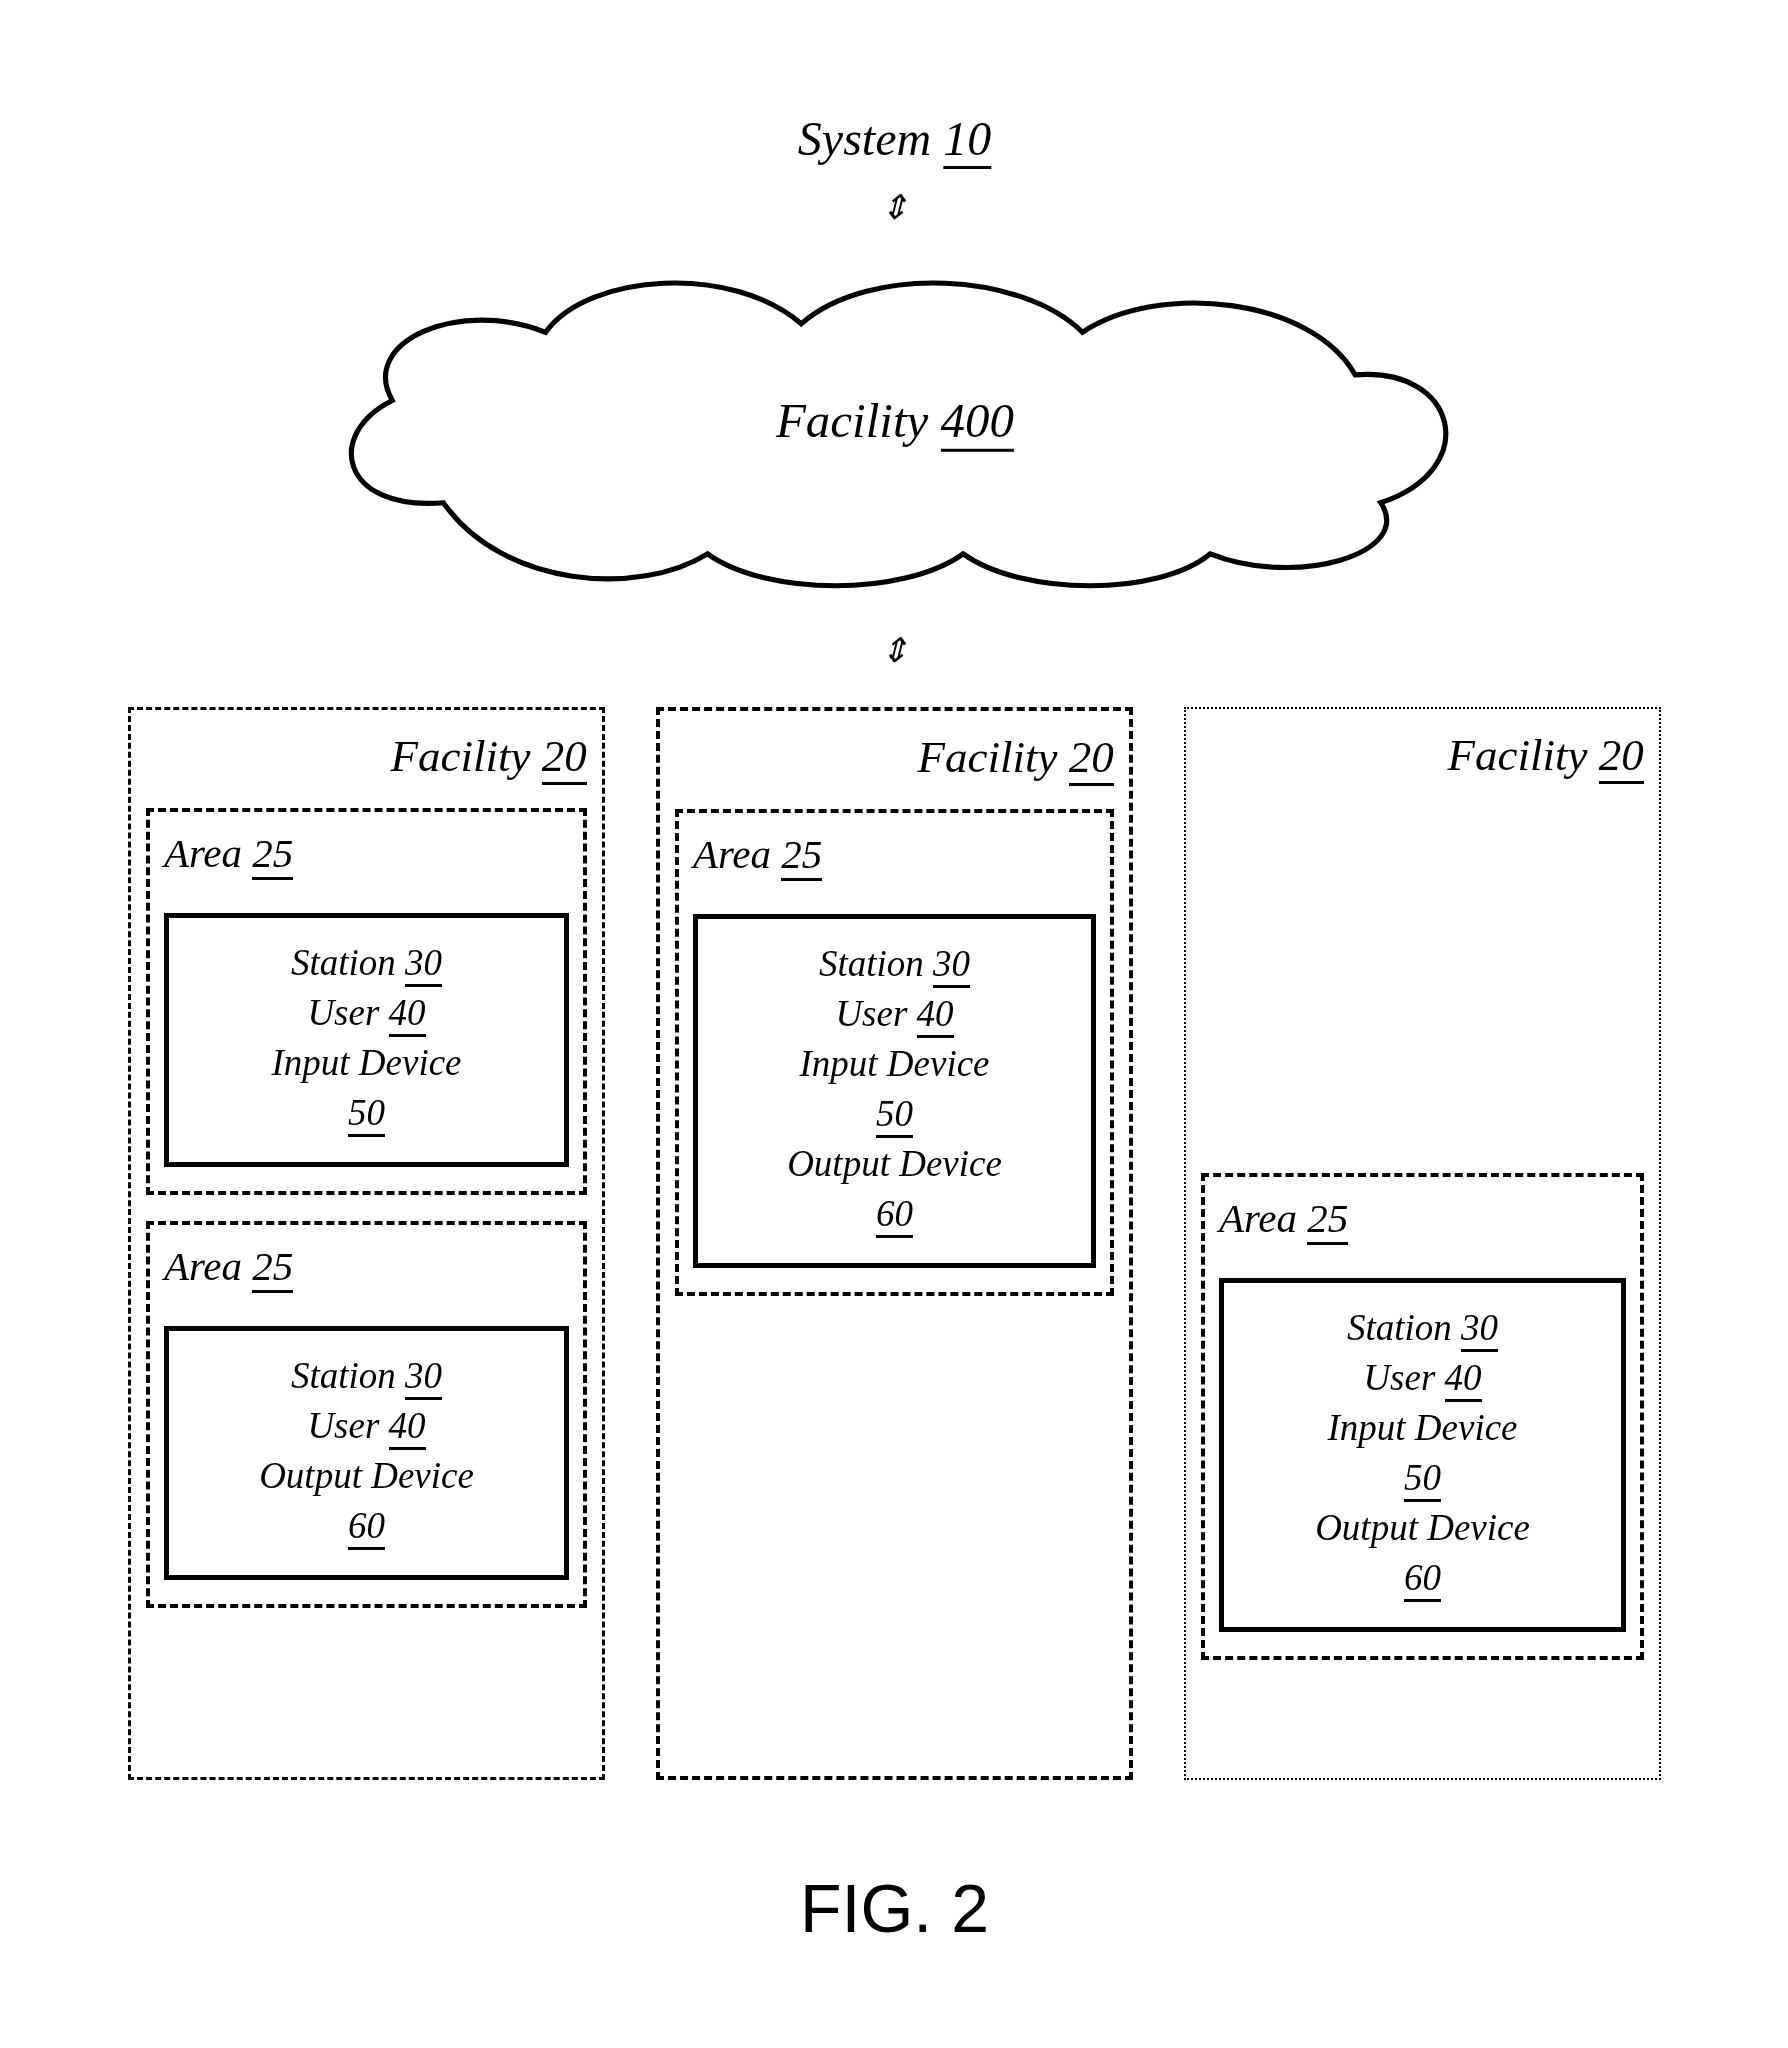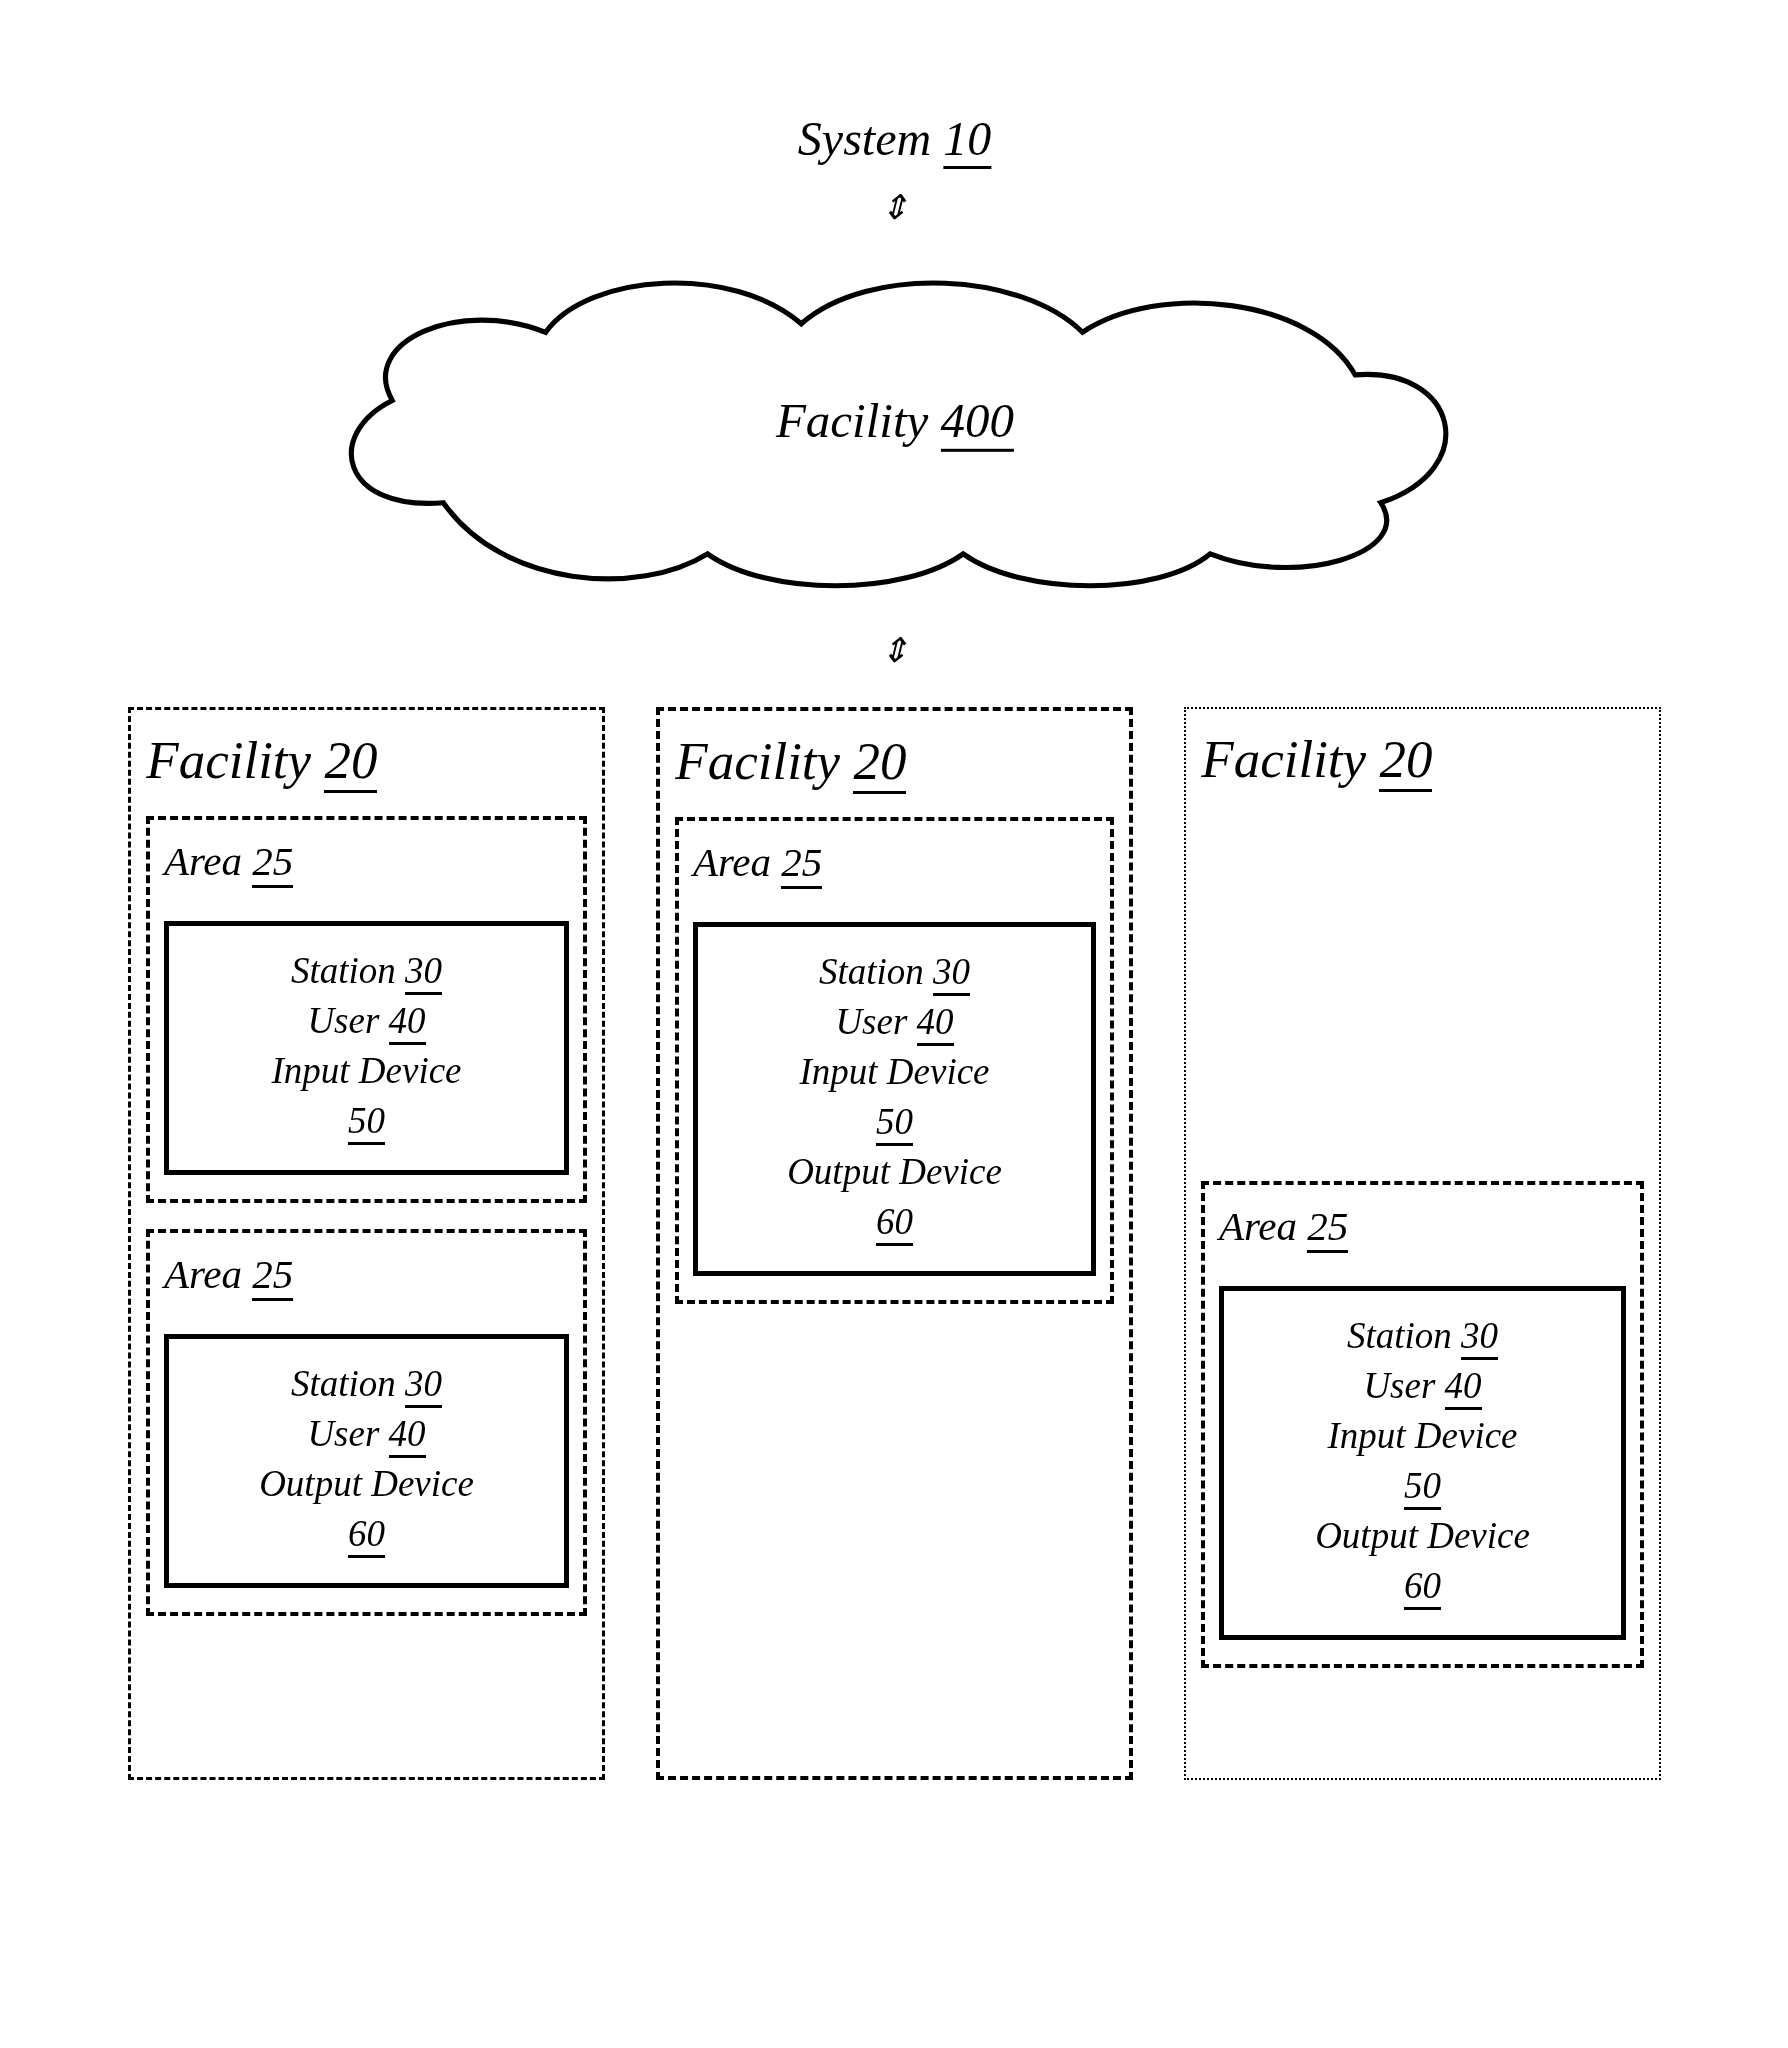--- a/index.html
+++ b/index.html
@@ -60,22 +60,22 @@
     height: 1073px;
     padding: 20.4px 15.3px;
     position: relative;
   }
   .fac-a { border: 3.4px dashed #000; }
   .fac-b { border: 4.3px dashed #000; border-style: dashed; }
   .fac-b { border: 4.3px dashed #000; }
   .fac-c { border: 2.6px dotted #000; }
 
   .fac-title {
-    text-align: left;
-    font-size: 53px;
+    text-align: right;
+    font-size: 45px;
     margin-bottom: 25.6px;
   }
 
   .area {
     border: 4.3px dashed #000;
     padding: 17px 13.6px 24px;
     margin-bottom: 25.6px;
   }
   .area-title {
     text-align: left;
@@ -197,15 +197,16 @@
           <span class="row"><span>Station</span>&nbsp;<span class="und">30</span></span>
           <span class="row"><span>User</span>&nbsp;<span class="und">40</span></span>
           <span class="row"><span>Input Device</span><br><span class="und">50</span></span>
           <span class="row"><span>Output Device</span><br><span class="und">60</span></span>
         </div>
       </div>
     </div>
 
   </div>
 
+  <div class="fig-caption">FIG. 2</div>
 
 </div>
 
 
 </body></html>

